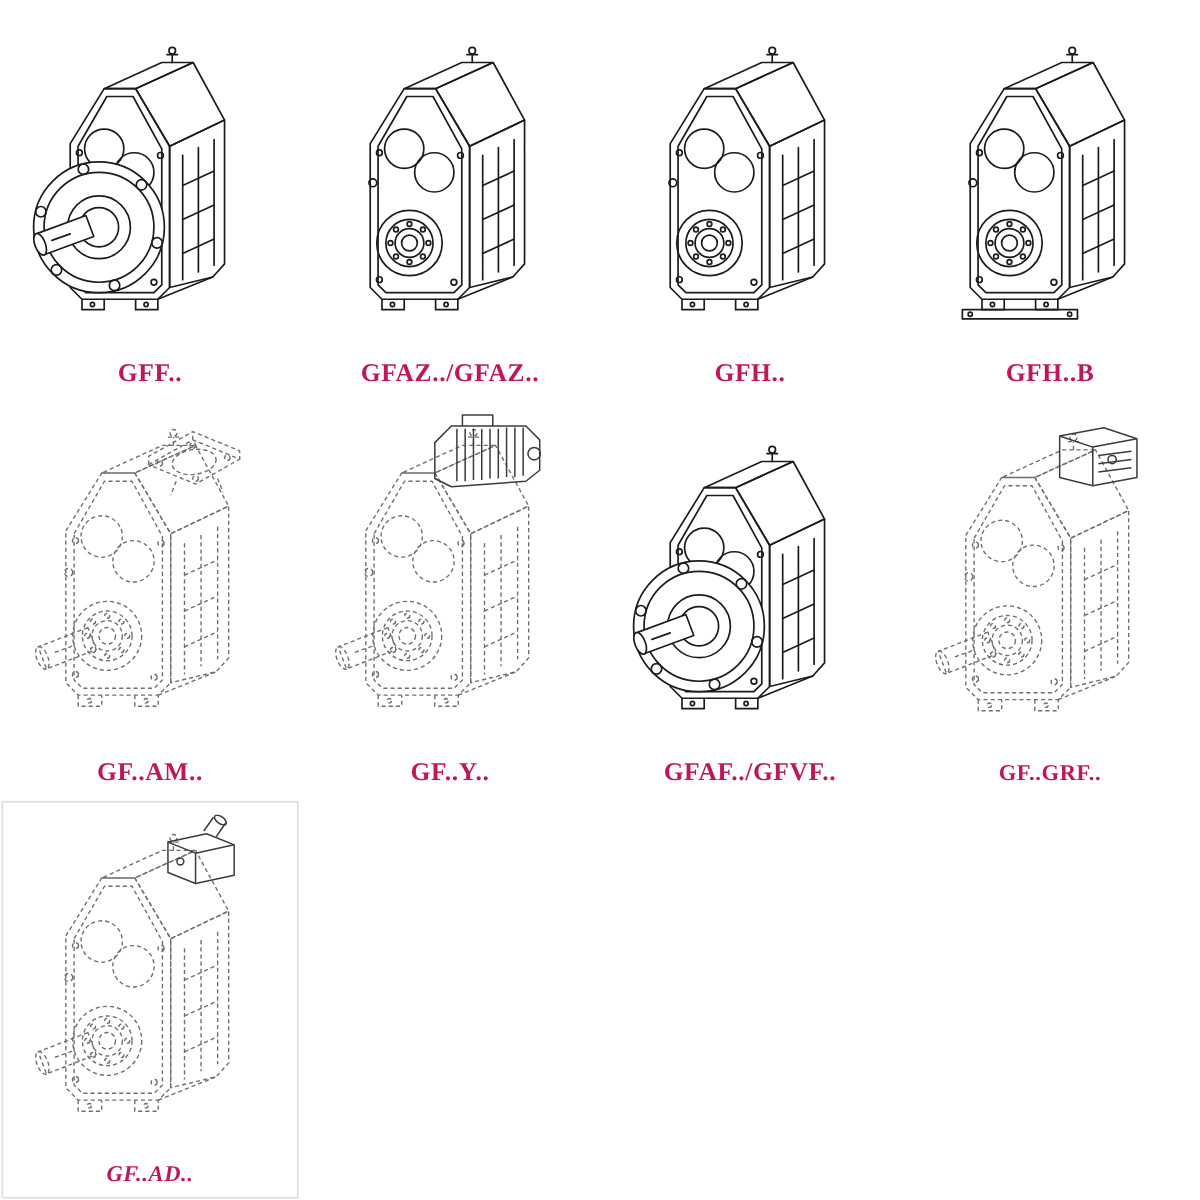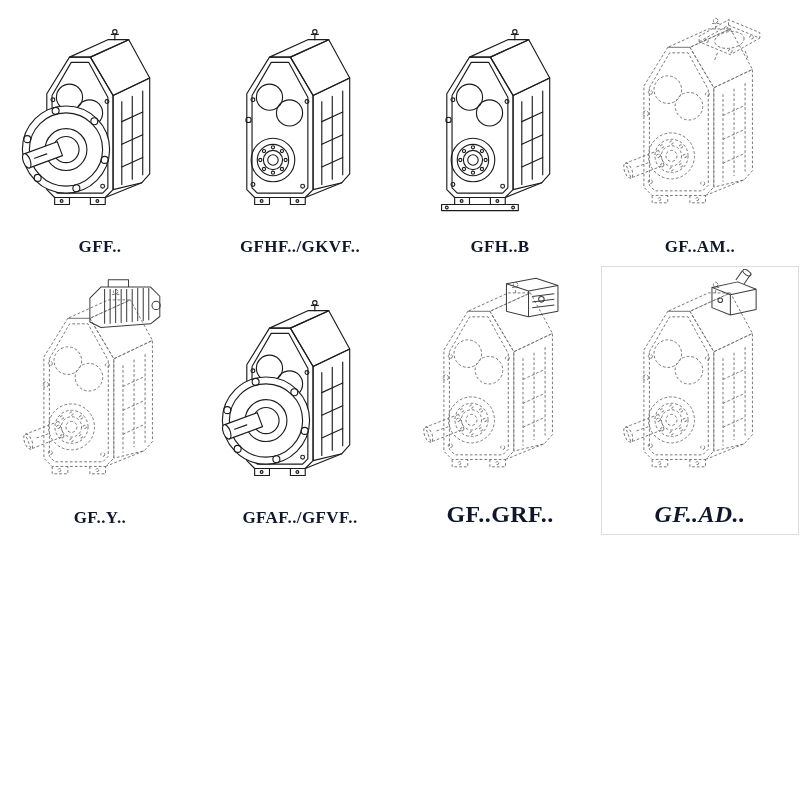--- a/index.html
+++ b/index.html
@@ -4,23 +4,23 @@
 <style>
   html,body {margin:0; padding:0; background:#ffffff;}
   body {width:800px; height:800px; font-family:"Liberation Serif", serif; overflow:hidden;}
   .sheet {width:800px; height:800px; display:grid;
           grid-template-columns:repeat(4,1fr); grid-template-rows:repeat(3,1fr);}
   .cell {margin:0; display:flex; flex-direction:column; align-items:center;
          justify-content:flex-end; padding:4px 2px 8px; box-sizing:border-box;}
   .cell.boxed {outline:1px solid #dcdcdc; outline-offset:-2px;font-style:italic;}
   .drawing {width:166px; height:218px; flex:0 0 auto;}
   .drawing.big {width:182px; height:230px;}
-  .label {font-weight:700; font-size:17px; letter-spacing:0.4px; color:#0f172a;
+  .label {font-weight:700; font-size:17px; letter-spacing:0.4px; color:#be185d;
           margin-top:2px; text-align:center; white-space:nowrap;}
-  .label.lg {font-size:24px;}
+  .label.lg {font-size:15px;}
   
   .ink  {stroke:#1c1c1c; stroke-width:1.3; fill:none; stroke-linejoin:round; stroke-linecap:round;}
   .ghost{stroke:#6e6e6e; stroke-width:1;   fill:none; stroke-dasharray:3 2.2; stroke-linejoin:round;}
   .ink-lt{stroke:#3c3c3c; stroke-width:1.1; fill:none; stroke-linejoin:round;}
   .defs-holder {position:absolute; width:0; height:0; overflow:hidden;}
 </style>
 </head>
 <body>
 
 <svg class="defs-holder" aria-hidden="true">
@@ -154,25 +154,34 @@
     <figcaption class="label">GFF..</figcaption>
   </figure>
 
   <figure class="cell">
     <svg class="drawing" viewBox="0 0 190 250">
       <g class="ink">
           <use href="#housingCore"></use>
           <use href="#faceBores"></use>
         </g>
     </svg>
-    <figcaption class="label">GFHF../GKVF..</figcaption>
-  </figure>
-
-
-
+    <figcaption class="label">GFAZ../GFAZ..</figcaption>
+  </figure>
+
+
+
+  <figure class="cell">
+    <svg class="drawing" viewBox="0 0 190 250">
+      <g class="ink">
+          <use href="#housingCore"></use>
+          <use href="#faceBores"></use>
+        </g>
+    </svg>
+    <figcaption class="label">GFH..</figcaption>
+  </figure>
 
   <figure class="cell">
     <svg class="drawing" viewBox="0 0 190 250">
       <g class="ink">
           <use href="#housingCore"></use>
           <use href="#faceBores"></use>
           <use href="#basePlate"></use>
         </g>
     </svg>
     <figcaption class="label">GFH..B</figcaption>

